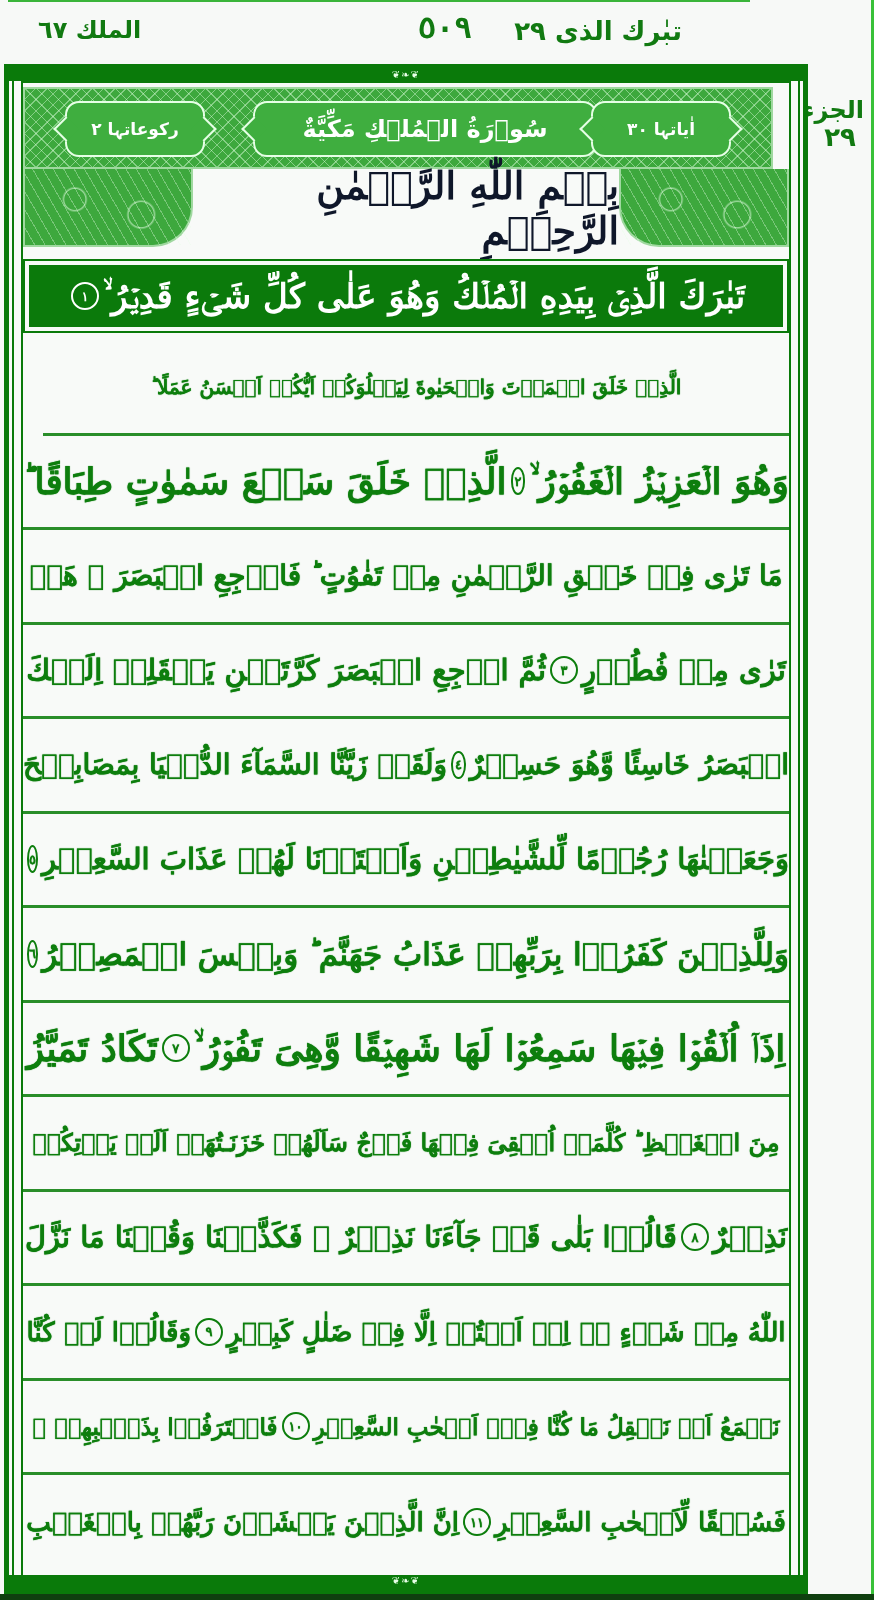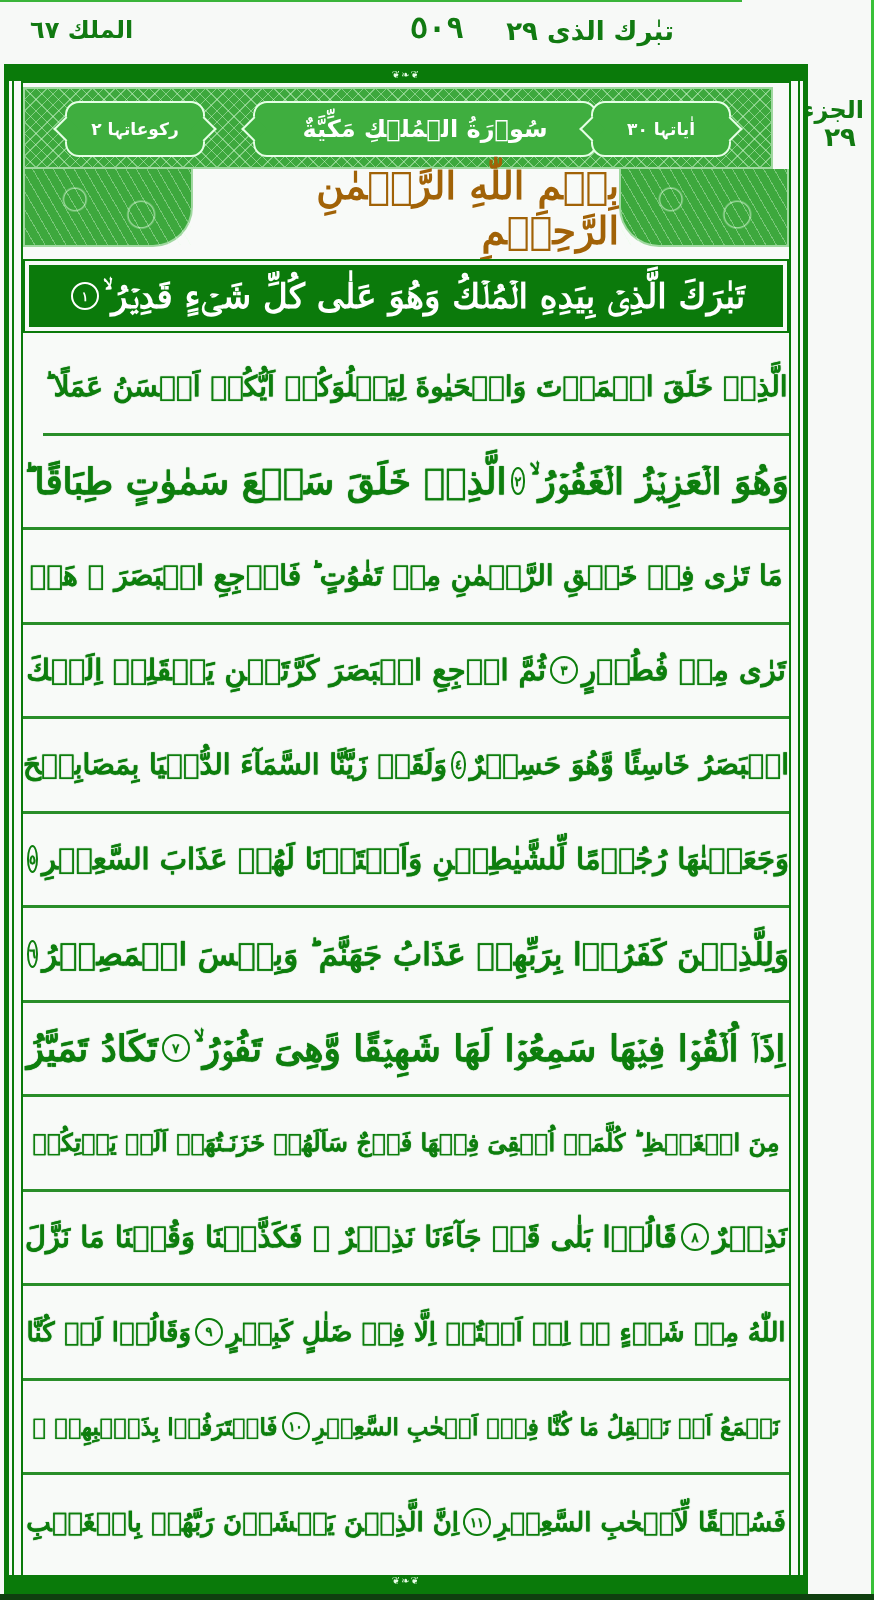--- a/index.html
+++ b/index.html
@@ -5,21 +5,21 @@
   * { box-sizing: border-box; margin: 0; padding: 0; }
   html, body {
     width: 874px; height: 1600px; overflow: hidden;
     background: #f6f8f6;
     font-family: "DejaVu Sans", sans-serif;
   }
   .page { position: relative; width: 874px; height: 1600px; background: #f7f9f7; }
 
   
   .header {
-    position: absolute; left: 0; top: 0; width: 742px; height: 64px;
+    position: absolute; left: 8px; top: 0; width: 742px; height: 64px;
     border-top: 2px solid #3ab53a;
   }
   .header .hd-item {
     position: absolute; top: 14px; color: #117a11; font-weight: bold;
     direction: rtl; white-space: nowrap;
   }
   .hd-left { left: 30px; font-size: 24px; }
   .hd-center { left: 0; width: 874px; text-align: center; font-size: 30px; top: 8px !important; font-family: Liberation Mono, monospace; }
   .hd-right { right: 68px; font-size: 26px; }
 
@@ -96,21 +96,21 @@
     background:
       radial-gradient(circle at 30% 40%, transparent 10px, rgba(230,255,230,.55) 11px, transparent 13px),
       radial-gradient(circle at 70% 60%, transparent 12px, rgba(230,255,230,.55) 13px, transparent 15px),
       repeating-linear-gradient(60deg, transparent 0 8px, rgba(230,255,230,.35) 8px 9px);
   }
   .corner-left { left: 0; border-bottom-right-radius: 40px; }
   .corner-right { right: 0; border-bottom-left-radius: 40px; }
   .bismillah {
     position: absolute; left: 170px; right: 170px; top: 4px; height: 70px;
     display: flex; align-items: center; justify-content: center;
-    color: #a16207; font-size: 38px; font-weight: bold; direction: rtl;
+    color: #0f172a; font-size: 38px; font-weight: bold; direction: rtl;
     font-family: "DejaVu Serif", serif;
     text-align: right;
   }
 
   
   .verse-hl {
     position: absolute; left: 14px; right: 14px; top: 190px; height: 74px;
     border: 2px solid #0a7a0a; padding: 4px;
   }
   .verse-hl-inner {
@@ -203,21 +203,21 @@
     </div>
 
     <div class="verse-hl">
       <div class="verse-hl-inner">
         <span>تَبٰرَكَ الَّذِىۡ بِيَدِهِ الۡمُلۡكُ وَهُوَ عَلٰى كُلِّ شَىۡءٍ قَدِيۡرُ ۙ</span>
         <span class="ayah-num">١</span>
       </div>
     </div>
 
     <div class="lines">
-      <div class="line" style="font-size: 28px; margin-left: 20px;">
+      <div class="line" style="font-size: 20px; margin-left: 20px;">
         <span>الَّذِىۡ خَلَقَ الۡمَوۡتَ وَالۡحَيٰوةَ لِيَبۡلُوَكُمۡ اَيُّكُمۡ اَحۡسَنُ عَمَلًا ؕ</span>
       </div>
       <div class="line">
         <span>وَهُوَ الۡعَزِيۡزُ الۡغَفُوۡرُ ۙ</span>
         <span class="ayah-num">٢</span>
         <span>الَّذِىۡ خَلَقَ سَبۡعَ سَمٰوٰتٍ طِبَاقًا ؕ</span>
       </div>
       <div class="line" style="font-size: 28px;">
         <span>مَا تَرٰى فِىۡ خَلۡقِ الرَّحۡمٰنِ مِنۡ تَفٰوُتٍ ؕ فَارۡجِعِ الۡبَصَرَ ۙ هَلۡ</span>
       </div>

